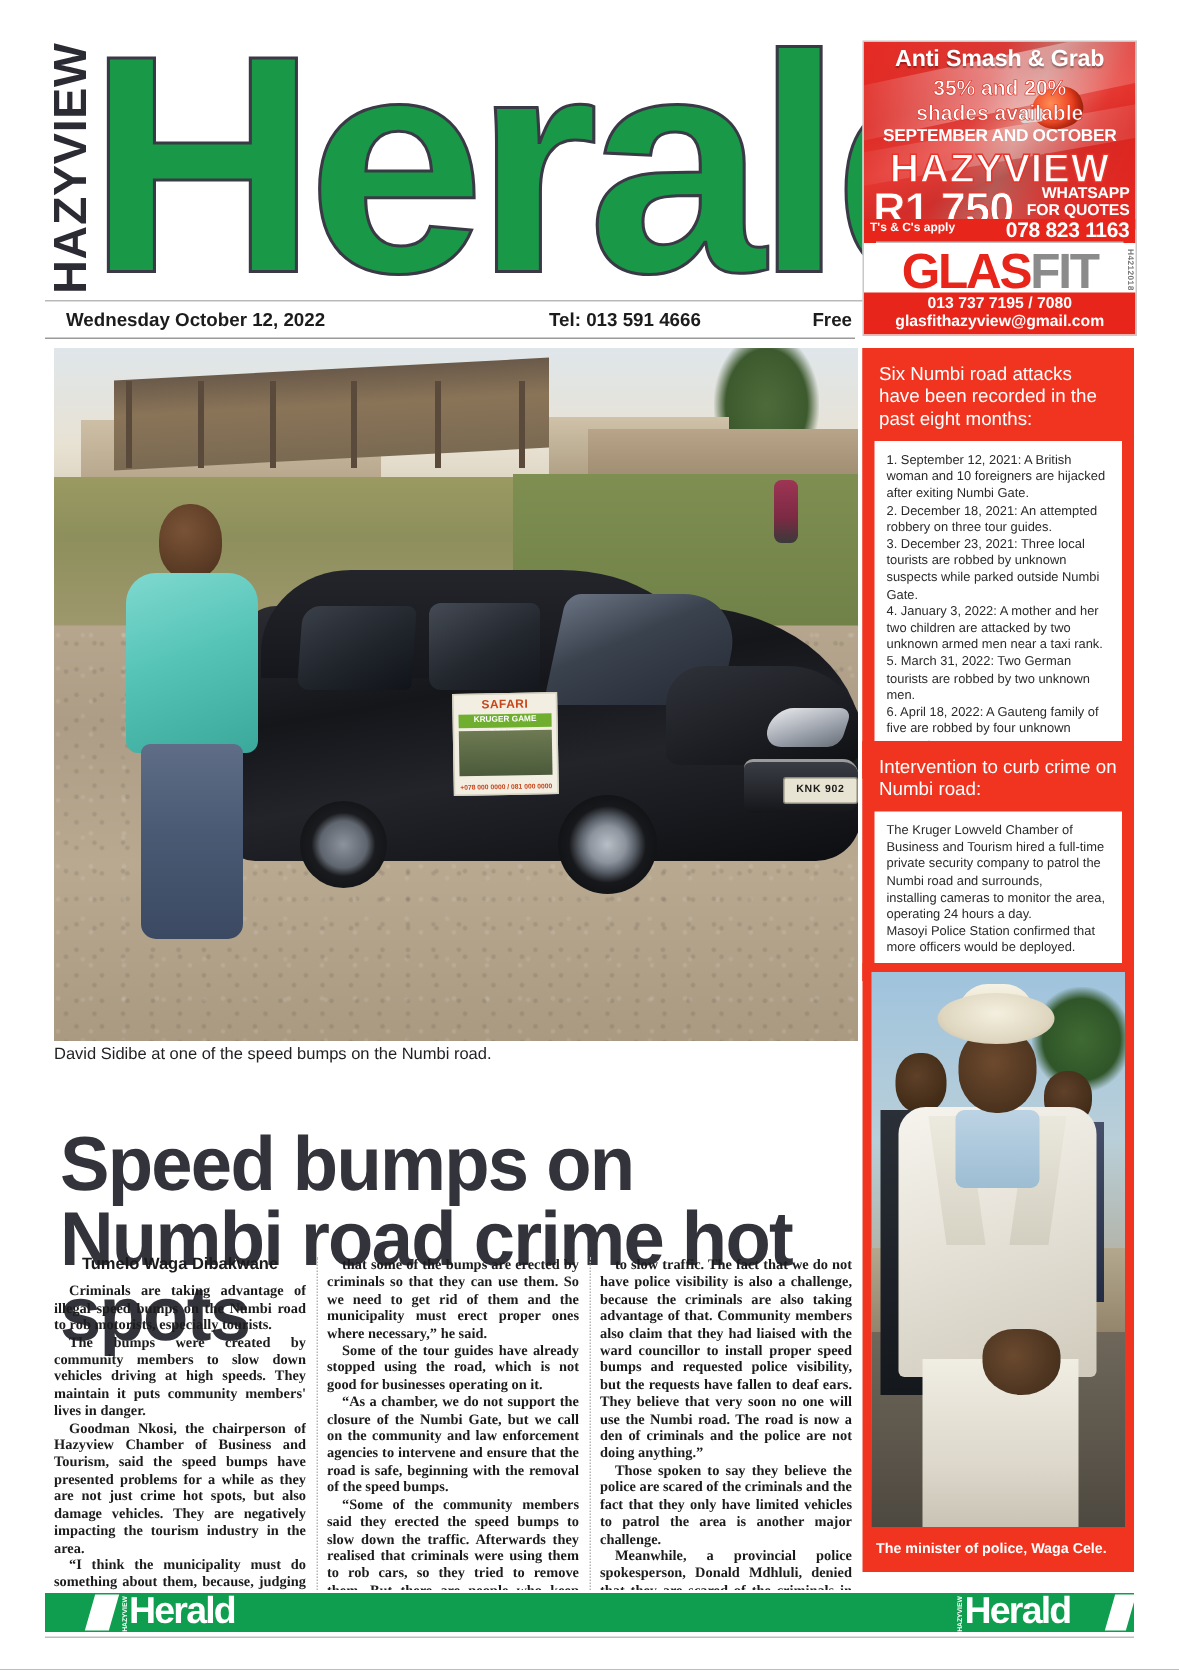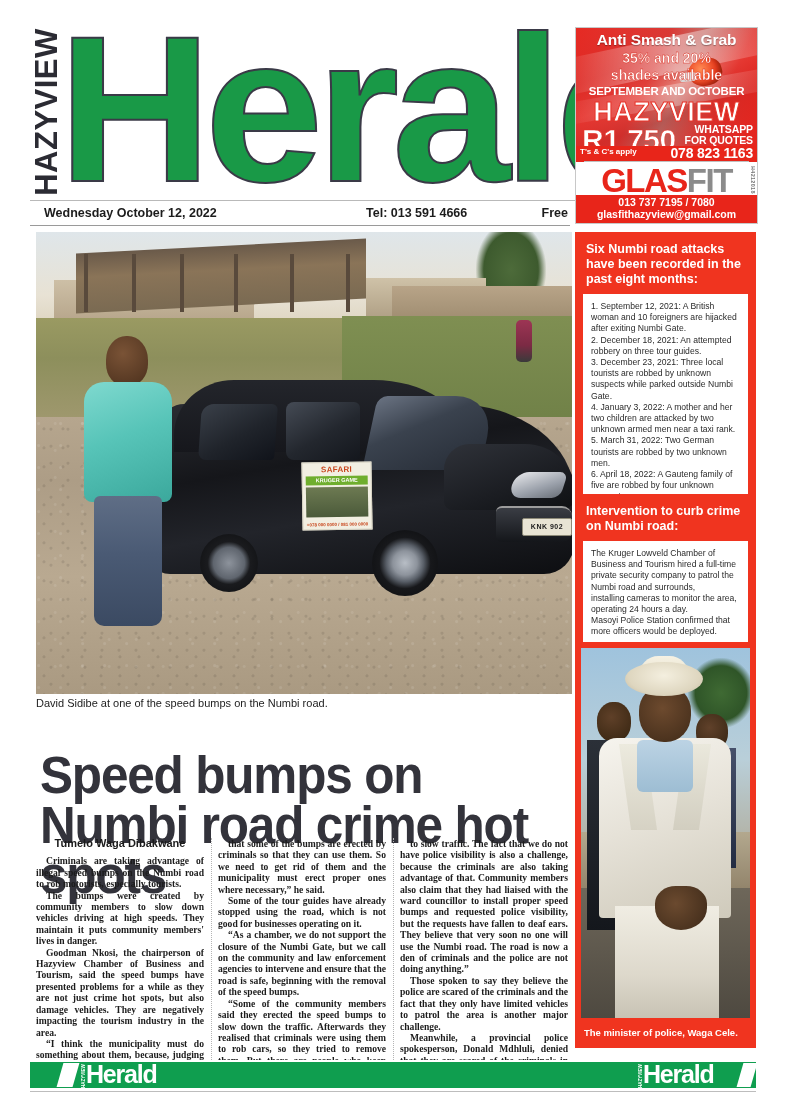--- a/index.html
+++ b/index.html
@@ -502,21 +502,21 @@
   .cd2 { left: 357px; }
 
   
   .sidebox {
     position: absolute;
     background: #f0341f;
     border: 2px solid #f0341f;
   }
   .sidebox-title {
     color: #ffffff;
-    font-weight: bold;
+    font-weight: normal;
     font-size: 12.5px;
     line-height: 15px;
     padding: 8px 9px 7px 9px;
   }
   .sidebox-body {
     background: #ffffff;
     margin: 0 6px 6px 6px;
     padding: 7px 8px 8px 8px;
     font-family: "Liberation Sans", sans-serif;
     font-size: 8.6px;

